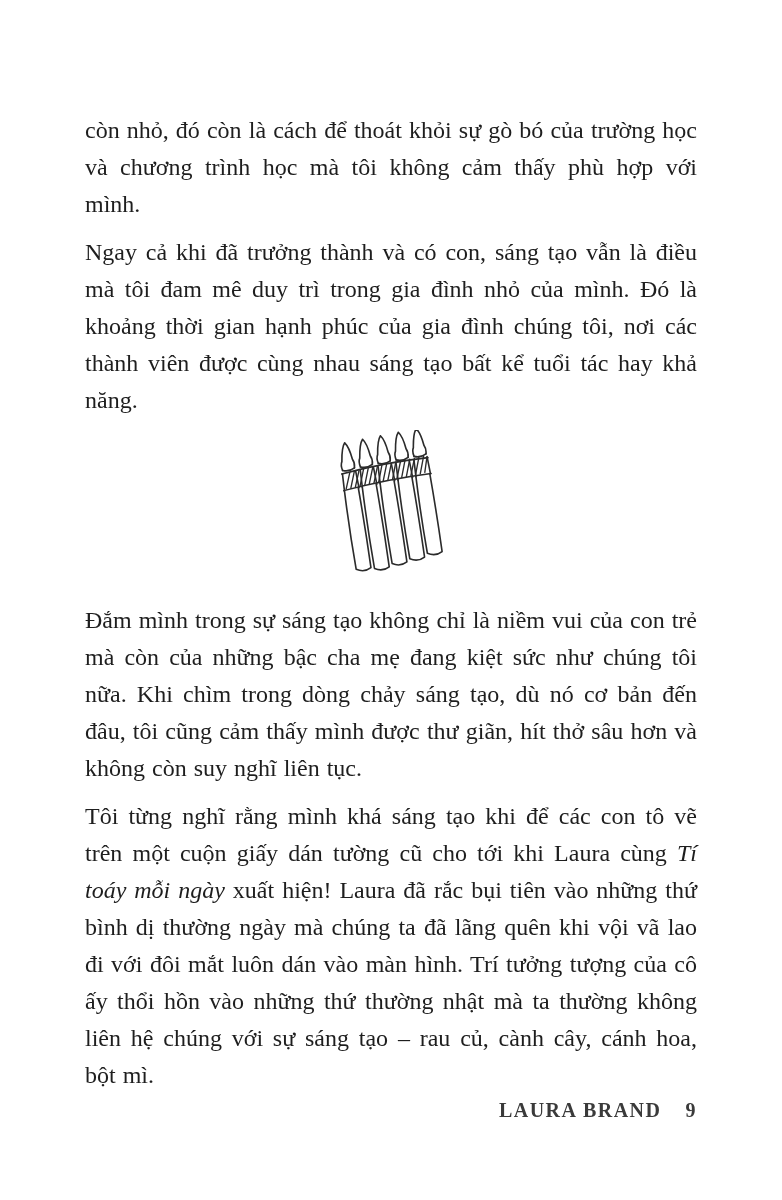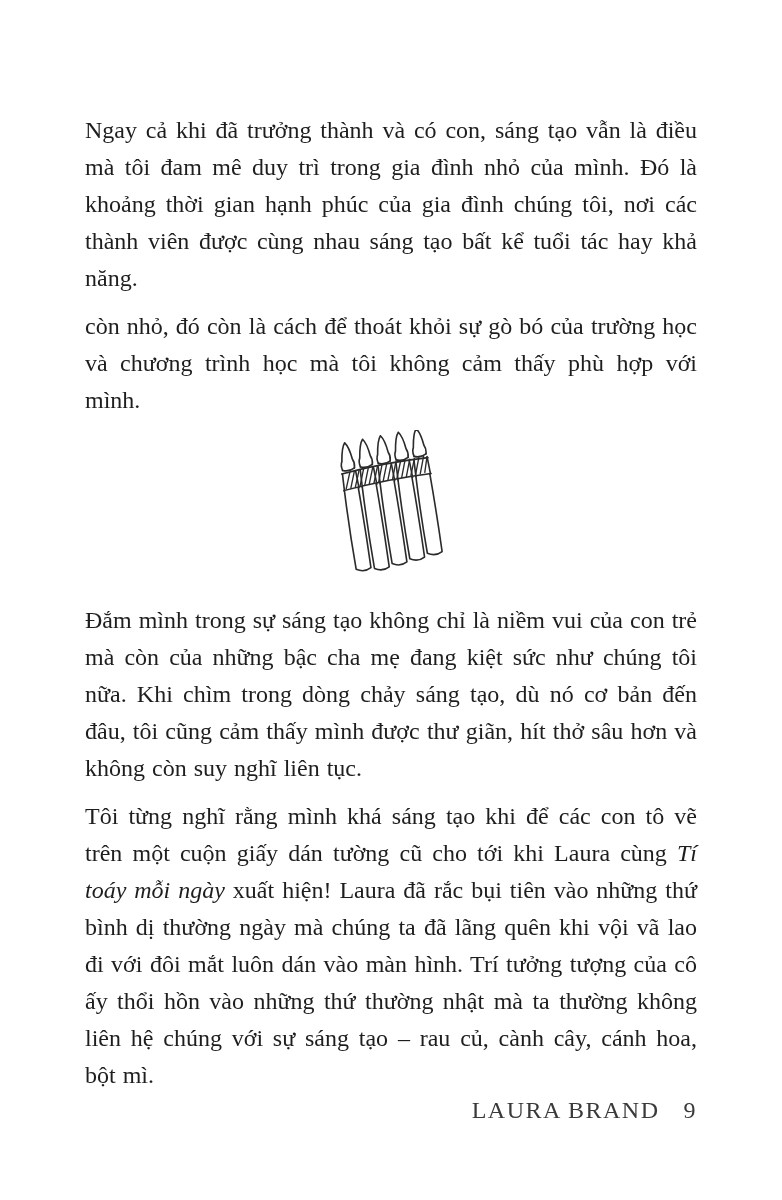--- a/index.html
+++ b/index.html
@@ -45,41 +45,42 @@
     padding: 0;
     text-align: center;
   }
   figure.illustration svg {
     display: inline-block;
   }
   .footer {
     position: absolute;
     top: 1097px;
     right: 85px;
-    font-size: 24px;
+    font-size: 20px;
     line-height: 26px;
     color: #3a3a3a;
     letter-spacing: 1.5px;
     white-space: nowrap;
+    font-weight: bold;
   }
   .footer-gap {
     display: inline-block;
     width: 24px;
   }
 </style>
 </head>
 <body>
 
 <div class="page">
 
   <div class="text-block">
 
+    <p>còn nhỏ, đó còn là cách để thoát khỏi sự gò bó của trường học và chương trình học mà tôi không cảm thấy phù hợp với mình.</p>
+
     <p>Ngay cả khi đã trưởng thành và có con, sáng tạo vẫn là điều mà tôi đam mê duy trì trong gia đình nhỏ của mình. Đó là khoảng thời gian hạnh phúc của gia đình chúng tôi, nơi các thành viên được cùng nhau sáng tạo bất kể tuổi tác hay khả năng.</p>
-
-    <p>còn nhỏ, đó còn là cách để thoát khỏi sự gò bó của trường học và chương trình học mà tôi không cảm thấy phù hợp với mình.</p>
 
     <figure class="illustration">
       <svg width="120" height="146" viewBox="0 0 178 216" fill="none" stroke="#2b2b2b" stroke-width="2.4" stroke-linecap="round" stroke-linejoin="round" aria-hidden="true">
         <g transform="rotate(-9 89 104)">
 
           <path d="M25 49 Q23 41 26 36 Q29 15 34.5 9 Q40 16 42 35 Q45 41 43 48"></path>
           <path d="M25 49 Q34 53 43 48"></path>
           <path d="M24 54 L23 79"></path>
           <path d="M44 53 L45 78"></path>
           <path d="M23 79 Q21 138 22 197 Q33 204 44 198 Q45 138 44 78"></path>

